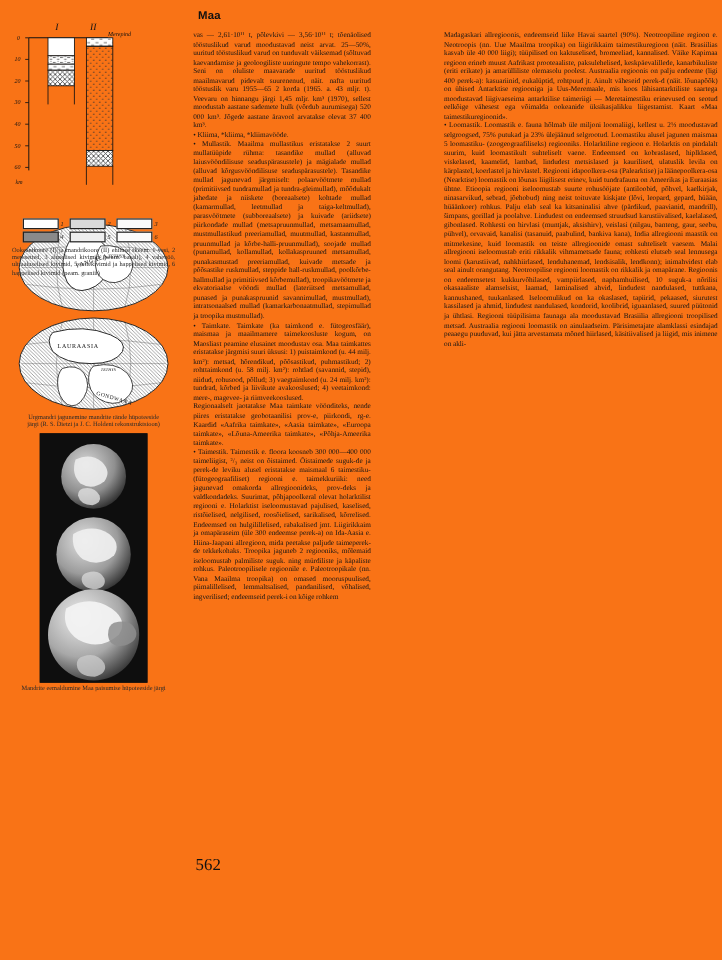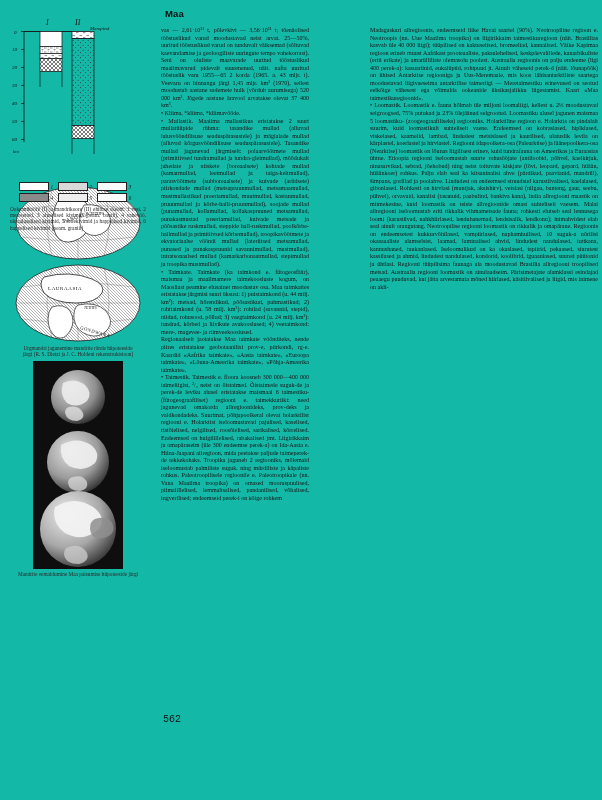--- a/index.html
+++ b/index.html
@@ -10,36 +10,36 @@
     background: #ffffff;
     font-family: "Liberation Serif", serif;
     color: #1a1a1a;
     position: relative;
     overflow: hidden;
   }
   .page {
     position: absolute;
     left: 0; top: 0;
     width: 602px; height: 800px;
-    background: #14b8a6;
+    background: #f97316;
   }
   .running-head {
     position: absolute;
     left: 165px; top: 8px;
     font-family: "Liberation Sans", sans-serif;
     font-weight: bold;
     font-size: 9.5px;
     letter-spacing: 0.2px;
     color: #111;
   }
   .page-number {
     position: absolute;
     left: 163px; top: 714px;
-    font-family: Liberation Mono, monospace;
-    font-size: 10px;
+    font-family: Liberation Serif, serif;
+    font-size: 14px;
     color: #111;
   }
 
   
   .col {
     position: absolute;
     text-align: justify;
     font-size: 6.05px;
     line-height: 7.55px;
     color: #151515;

